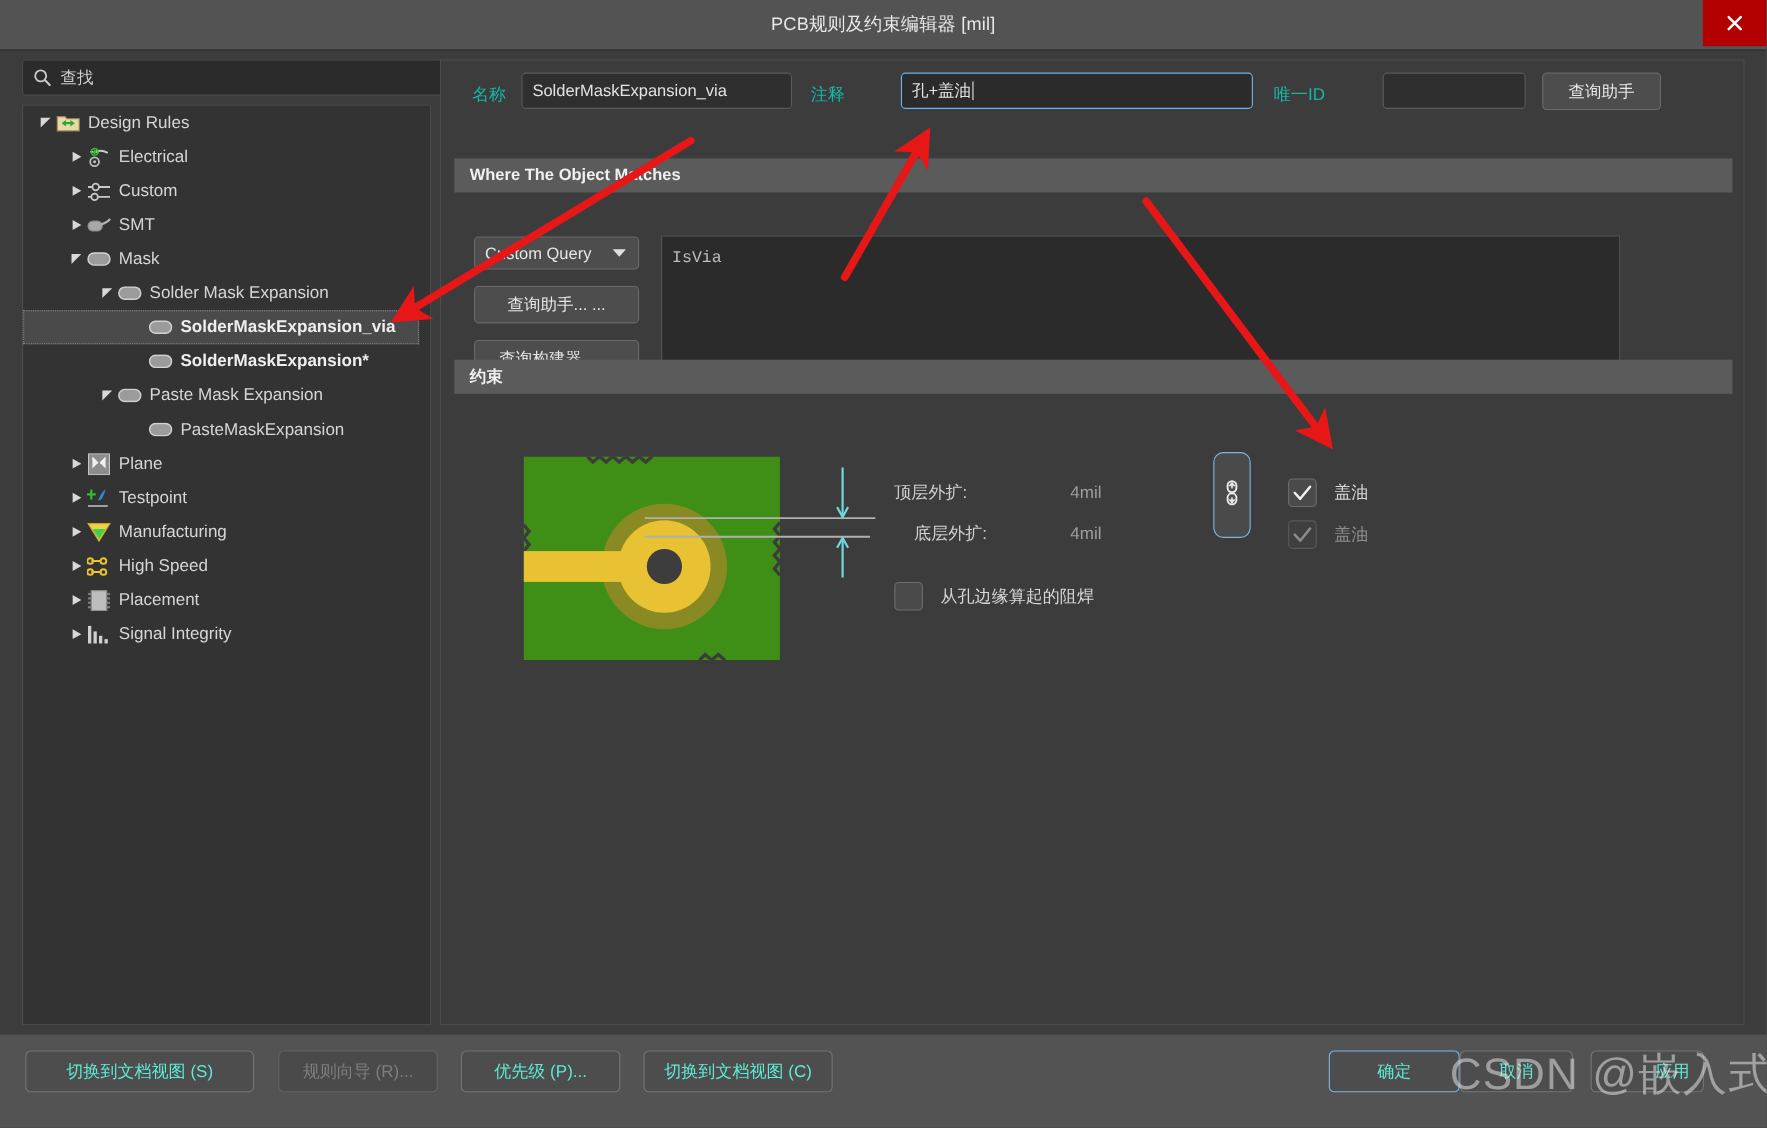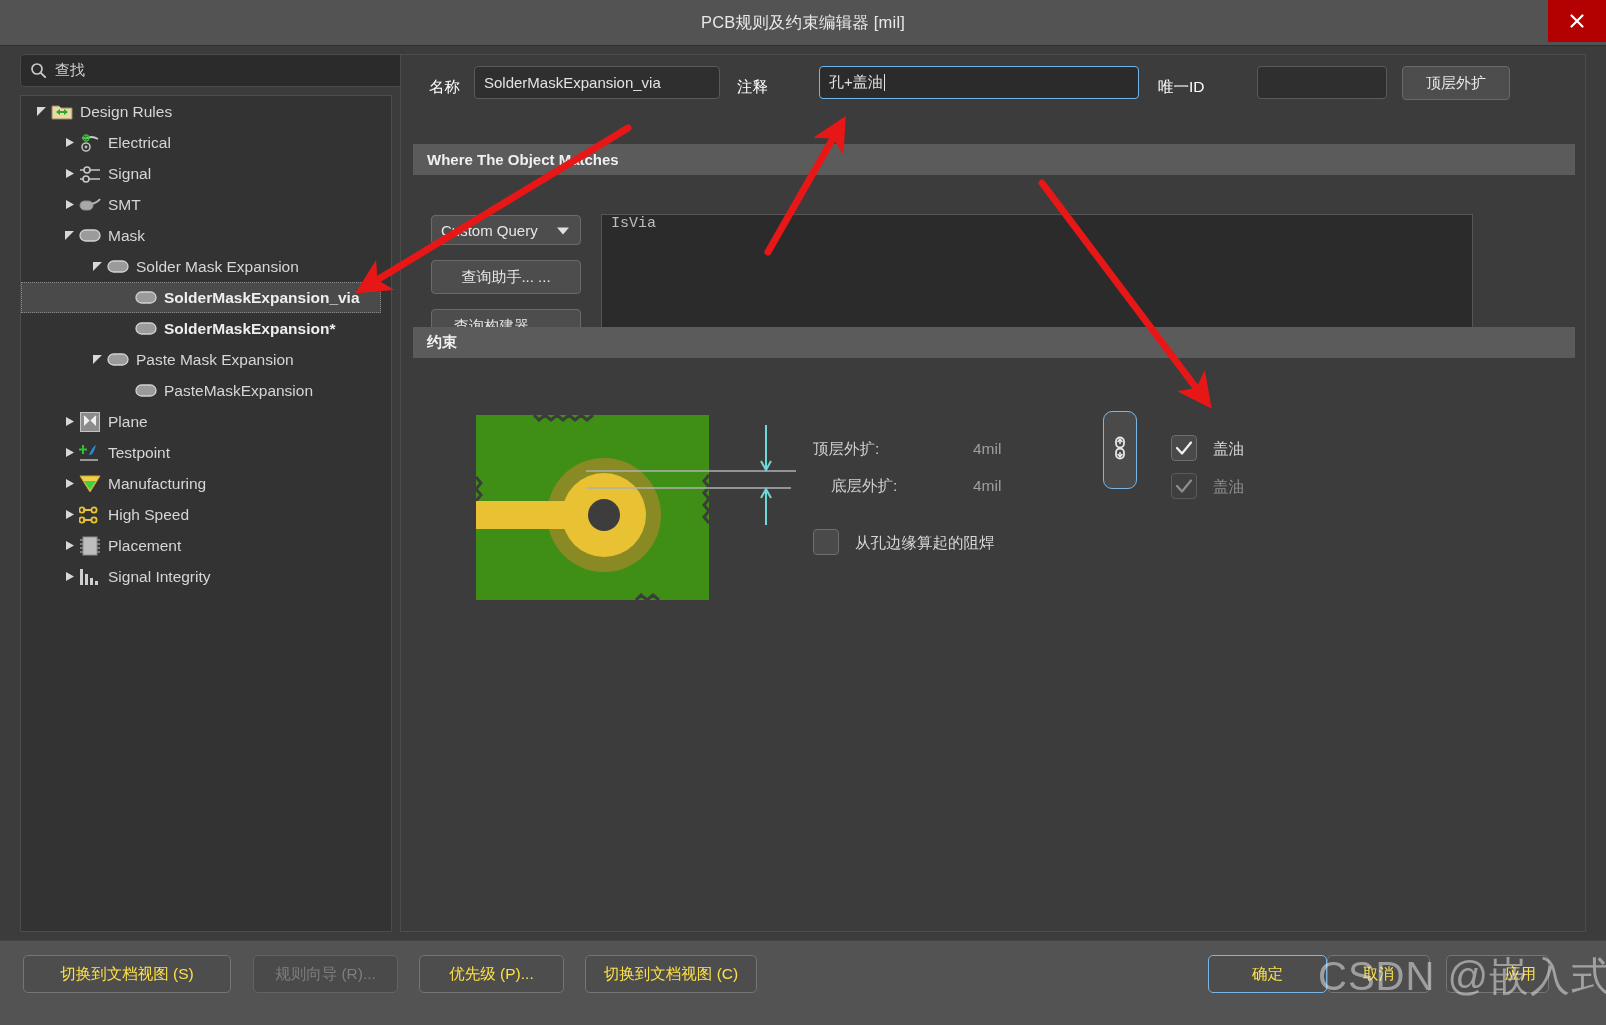--- a/index.html
+++ b/index.html
@@ -104,21 +104,21 @@
     width: 1186px; height: 878px;
     background: #3c3c3c;
     border: 1px solid #4c4c4c;
   }
 
   
   #hdr-row {
     position: absolute; left: 0; top: 0; width: 1186px; height: 62px;
   }
   .field-label {
-    position: absolute; color: #ffffff; font-size: 15.5px; line-height: 1;
+    position: absolute; color: #14b8a6; font-size: 15.5px; line-height: 1;
   }
   .text-input {
     position: absolute;
     background: #2f2f2f;
     border: 1px solid #5a5a5a;
     border-radius: 4px;
     color: #e3e3e3; font-size: 15px;
     padding: 0 9px;
     display: flex; align-items: center;
     cursor: text;
@@ -165,21 +165,21 @@
   }
   #scope-select .chev {
     position: absolute; right: 10px; top: 50%; transform: translateY(-50%);
   }
   #query-area {
     position: absolute; left: 188px; top: -1px;
     width: 872px; height: 130px;
     background: #2b2b2b; border: 1px solid #555555;
     color: #bdbdbd; font-family: "Liberation Mono", "DejaVu Sans Mono", monospace;
     font-size: 15px;
-    padding: 0 9px;
+    padding: 11px 9px;
     cursor: text;
   }
 
   
   #constraint-body {
     position: absolute; left: 12px; top: 352px; width: 1162px; height: 200px;
   }
   #via-figure {
     position: absolute; left: 63px; top: 8px; width: 235px; height: 182px;
   }
@@ -212,21 +212,21 @@
 
   
   #footer {
     position: absolute; left: 0; top: 940px; width: 1606px; height: 85px;
     background: #535353;
     border-top: 1px solid #454545;
   }
   .fbtn {
     position: absolute; top: 14px; height: 38px;
     background: #4d4d4d; border: 1px solid #757575; border-radius: 5px;
-    color: #fde047; font-size: 15.5px;
+    color: #5eead4; font-size: 15.5px;
     display: flex; align-items: center; justify-content: center;
     cursor: pointer;
   }
   .fbtn.disabled {
     color: #7e7e7e; border-color: #636363; background: #4a4a4a; cursor: default;
   }
   .fbtn.primary { border: 1px solid #78b6e8; }
 
   
   #annotations {
@@ -313,21 +313,21 @@
               </svg>
             </span>
             <span class="ico">
               <svg width="22" height="20" viewBox="0 0 22 20">
                 <path d="M1 6 h4 M11 6 h10" stroke="#c9c9c9" stroke-width="1.6"></path>
                 <path d="M1 15 h3 M10 15 h11" stroke="#c9c9c9" stroke-width="1.6"></path>
                 <circle cx="8" cy="6" r="3" fill="none" stroke="#c9c9c9" stroke-width="1.6"></circle>
                 <circle cx="7" cy="15" r="3" fill="none" stroke="#c9c9c9" stroke-width="1.6"></circle>
               </svg>
             </span>
-            <span class="lbl">Signal</span>
+            <span class="lbl">Custom</span>
           </div>
           <div class="tree-row" style="padding-left: 40px;">
             <span class="arrow">
               <svg width="11" height="11" viewBox="0 0 11 11">
                 <path d="M2 1 L10 5.5 L2 10 Z" fill="#d8d8d8"></path>
               </svg>
             </span>
             <span class="ico">
               <svg width="22" height="14" viewBox="0 0 22 14">
                 <rect x="1" y="3" width="13" height="9" rx="4.5" fill="#a8a8a8" stroke="#8d8d8d"></rect>
@@ -524,21 +524,21 @@
             <span class="caret"></span>
         </div>
 
         <span class="field-label" style="left:757px; top:24px;">唯一ID</span>
 
         <div class="text-input" style="left:856px; top:11px; width:130px; height:33px;">
           <span></span>
         </div>
 
         <div class="btn" style="left:1001px; top:11px; width:108px; height:34px;">
-          <span>顶层外扩</span>
+          <span>查询助手</span>
         </div>
       </div>
 
       <div class="section-bar" style="top:89px;">
         <span>Where The Object Matches</span>
       </div>
 
       <div id="where-body">
         <div id="scope-select">
           <span>Custom Query</span>

